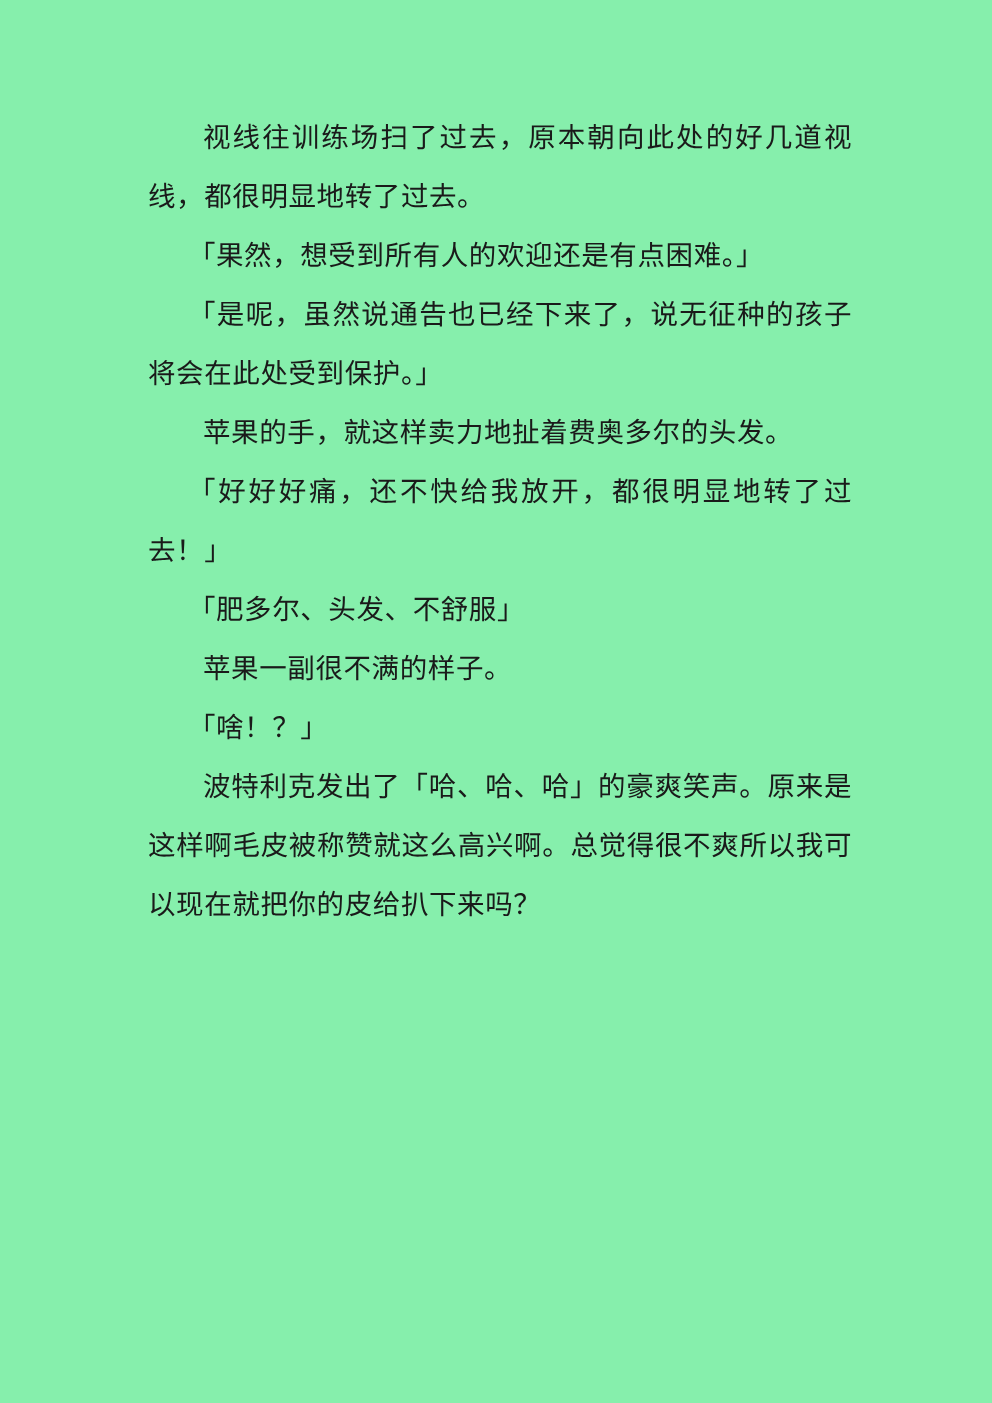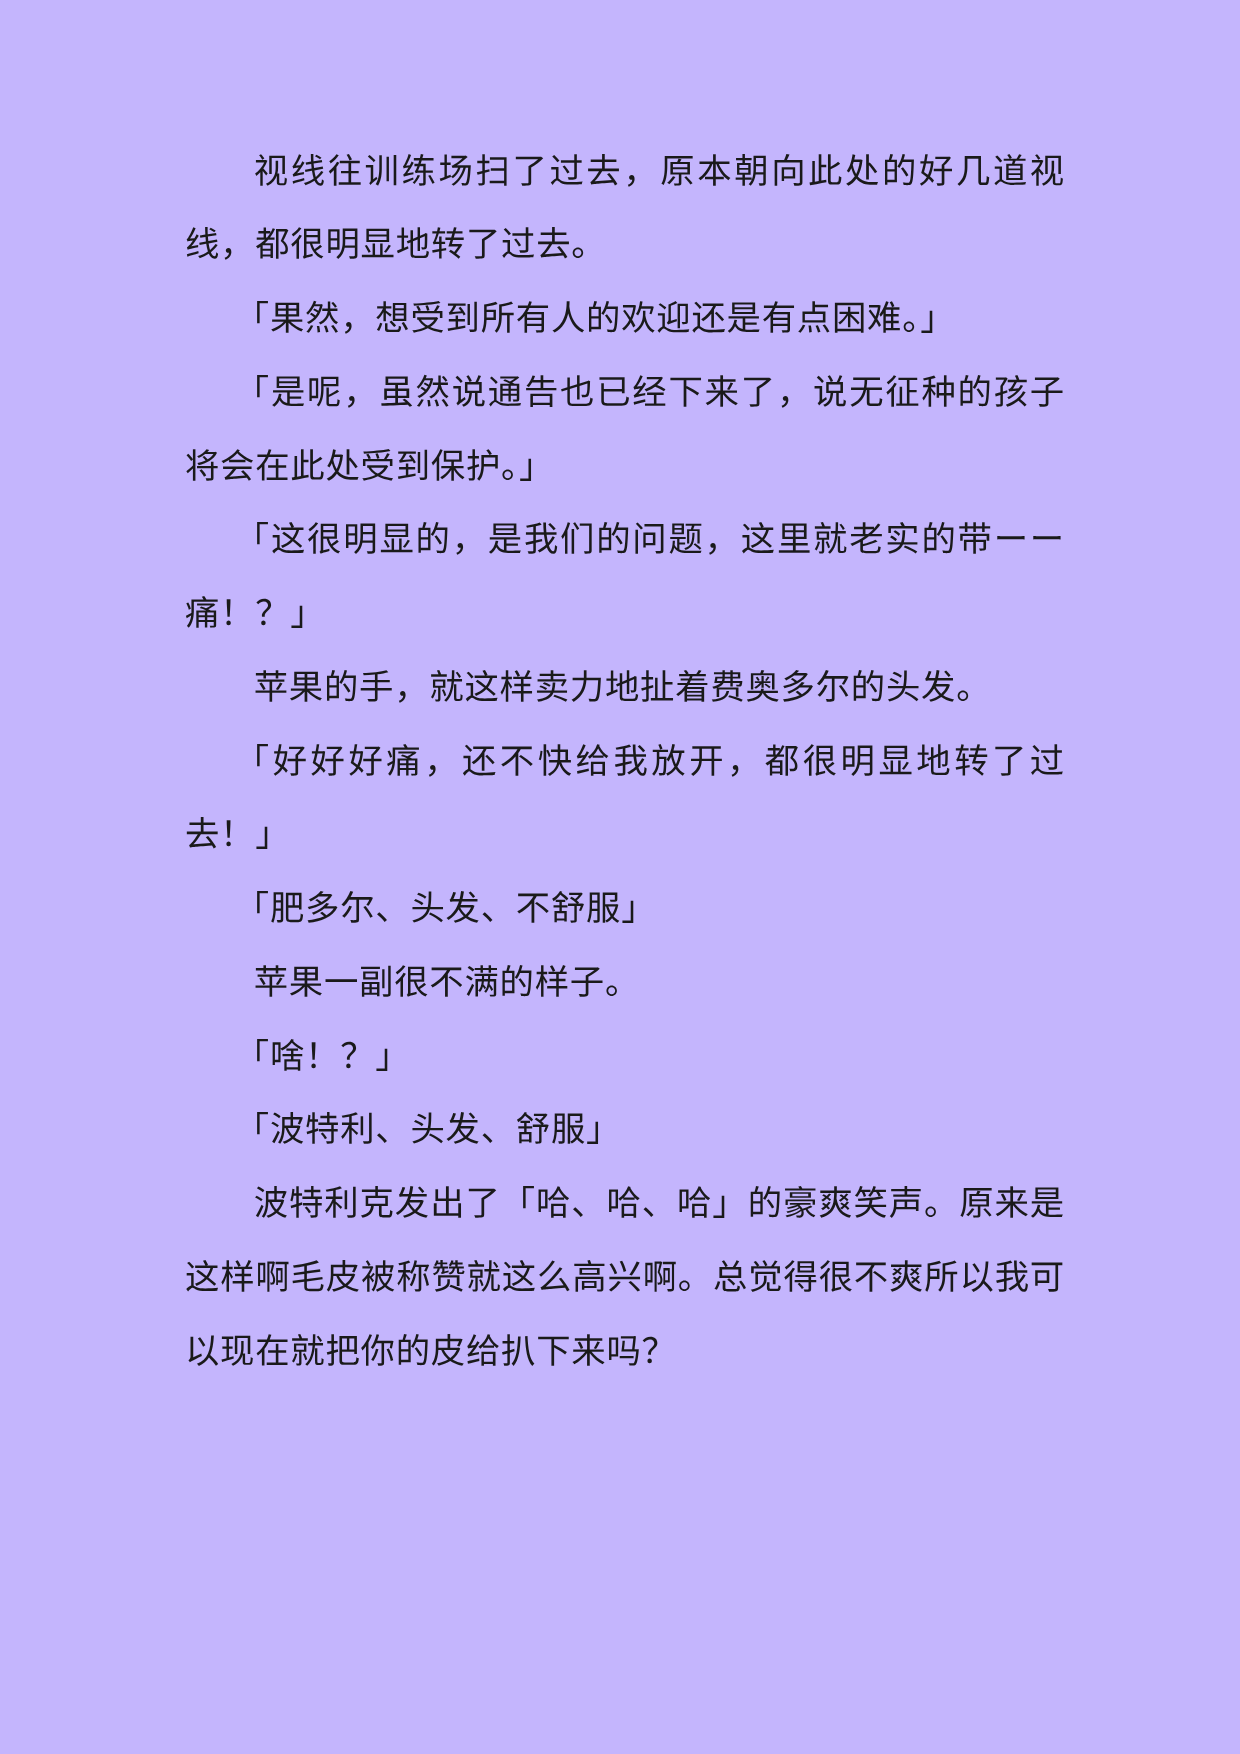--- a/index.html
+++ b/index.html
@@ -10,21 +10,21 @@
   }
 
   body {
     font-family: "DejaVu Serif", "Liberation Serif", serif;
   }
 
   .page {
     position: relative;
     width: 992px;
     height: 1403px;
-    background: #c4b5fd;
+    background: #86efac;
     box-sizing: border-box;
     overflow: hidden;
   }
 
   .text-column {
     position: absolute;
     left: 148px;
     top: 108px;
     width: 704px;
   }
@@ -58,31 +58,29 @@
   <div class="text-column">
 
     <p class="para narrative">视线往训练场扫了过去，原本朝向此处的好几道视线，都很明显地转了过去。</p>
 
     <p class="para dialogue">「果然，想受到所有人的欢迎还是有点困难。」</p>
 
     <p class="para dialogue">「是呢，虽然说通告也已经下来了，说无征种的孩子将会在此处受到保护。」</p>
 
 
 
-    <p class="para dialogue">「这很明显的，是我们的问题，这里就老实的带ーー痛！？」</p>
 
     <p class="para narrative">苹果的手，就这样卖力地扯着费奥多尔的头发。</p>
 
     <p class="para dialogue">「好好好痛，还不快给我放开，都很明显地转了过去！」</p>
 
 
     <p class="para dialogue">「肥多尔、头发、不舒服」</p>
 
     <p class="para narrative">苹果一副很不满的样子。</p>
 
     <p class="para dialogue">「啥！？」</p>
 
-    <p class="para dialogue">「波特利、头发、舒服」</p>
 
     <p class="para narrative">波特利克发出了「哈、哈、哈」的豪爽笑声。原来是这样啊毛皮被称赞就这么高兴啊。总觉得很不爽所以我可以现在就把你的皮给扒下来吗？</p>
 
   </div>
 </div>
 
 </body></html>

